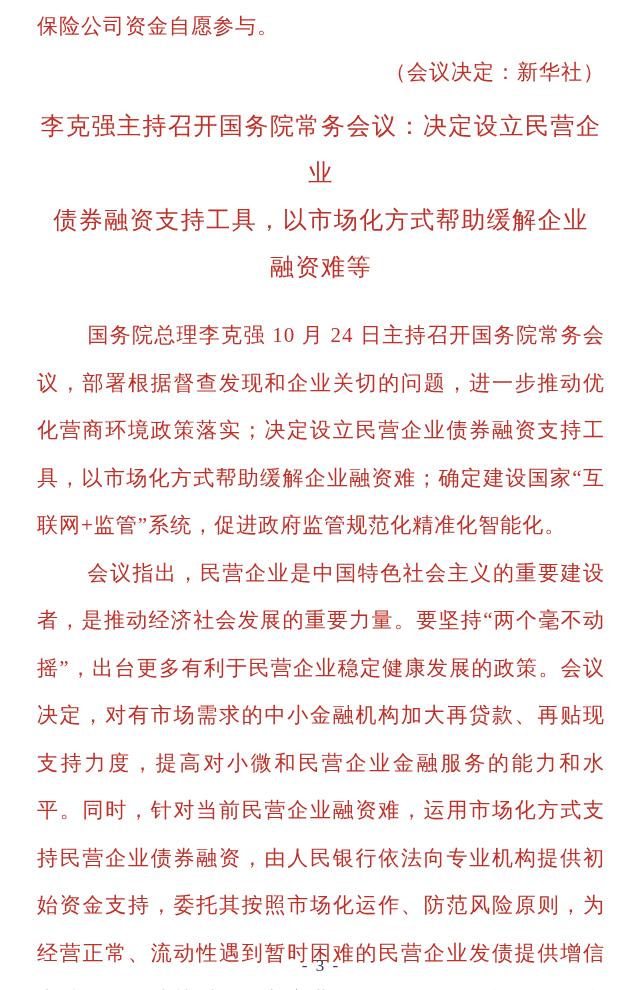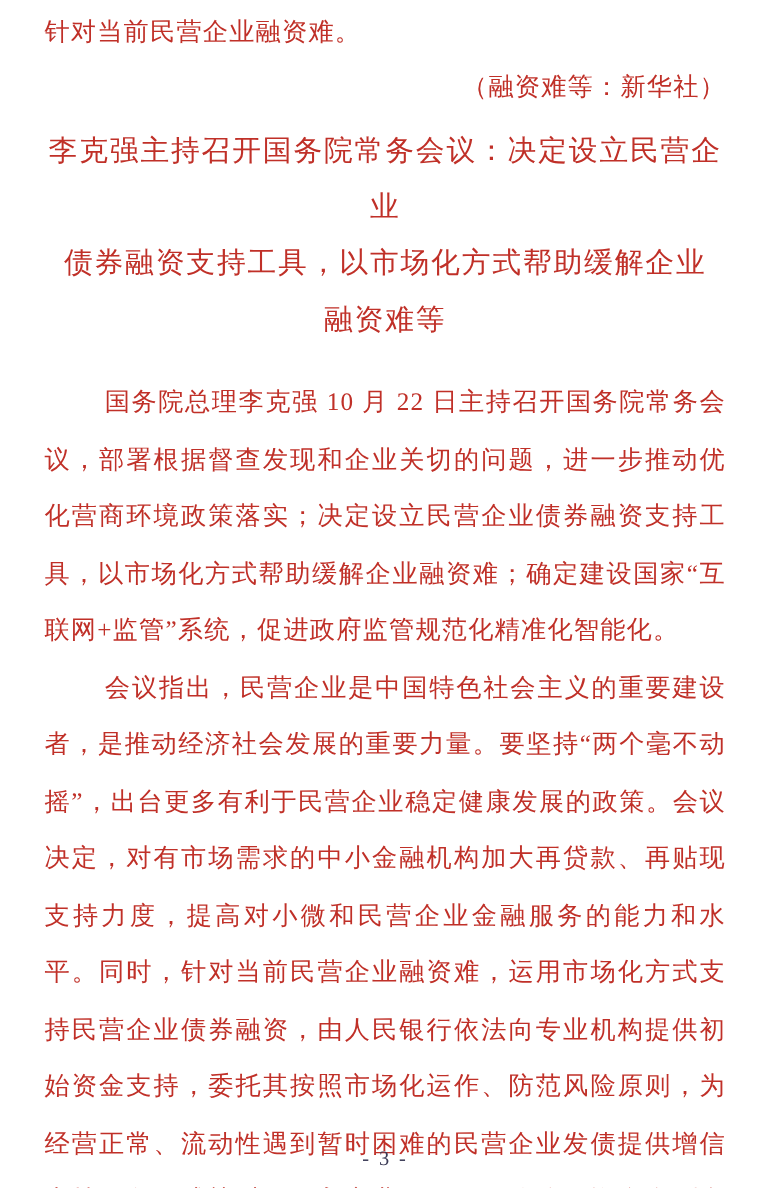--- a/index.html
+++ b/index.html
@@ -54,30 +54,30 @@
     letter-spacing:2px;
     color:#3a3a55;
     font-family:"Liberation Serif","DejaVu Serif",serif;
   }
 </style>
 </head>
 <body>
 
 <div class="page">
 
-  <p class="cont-line">针对当前民营企业融资难。</p>
+  <p class="cont-line">保险公司资金自愿参与。</p>
 
-  <p class="source-right">（融资难等：新华社）</p>
+  <p class="source-right">（会议决定：新华社）</p>
 
   <h1 class="heading">
     <span class="hline">李克强主持召开国务院常务会议：决定设立民营企业</span>
     <span class="hline">债券融资支持工具，以市场化方式帮助缓解企业</span>
     <span class="hline">融资难等</span>
   </h1>
 
   <div class="body-wrap">
-    <p class="body-para">国务院总理李克强 10 月 22 日主持召开国务院常务会议，部署根据督查发现和企业关切的问题，进一步推动优化营商环境政策落实；决定设立民营企业债券融资支持工具，以市场化方式帮助缓解企业融资难；确定建设国家“互联网+监管”系统，促进政府监管规范化精准化智能化。</p>
+    <p class="body-para">国务院总理李克强 10 月 24 日主持召开国务院常务会议，部署根据督查发现和企业关切的问题，进一步推动优化营商环境政策落实；决定设立民营企业债券融资支持工具，以市场化方式帮助缓解企业融资难；确定建设国家“互联网+监管”系统，促进政府监管规范化精准化智能化。</p>
 
     <p class="body-para"><span>会议指出，民营企业是中国特色社会主义的重要建设者，是推动经济社会发展的重要力量。要坚持“两个毫不动摇”，出台更多有利于民营企业稳定健康发展的政策。会议决定，对有市场需求的中小金融机构加大再贷款、再贴现支持力度，提高对小微和民营企业金融服务的能力和水平。同时，针对当前民营企业融资难，运用市场化方式支持民营企业债券融资，由人民银行依法向专业机构提供初始资金支持，委托其按照市场化运作、防范风险原则，为经营正常、流动性遇到暂时困难的民营企业发债提供增信支持；条件成熟时可引入商业银行、保险公司资金自愿参与，建立风险共担机制。</span></p>
   </div>
 
   <div class="page-footer">- 3 -</div>
 </div>
 
 </body></html>

